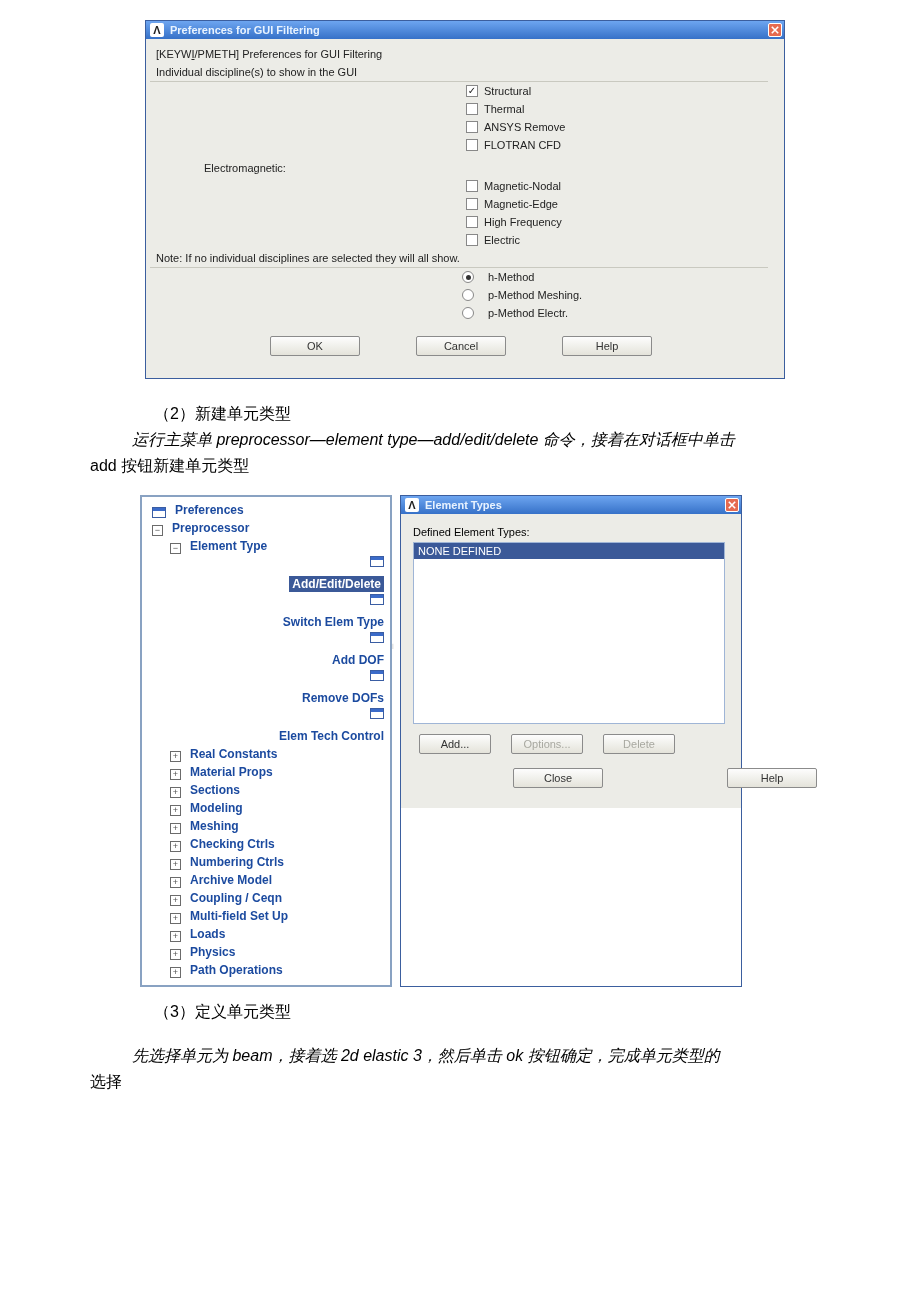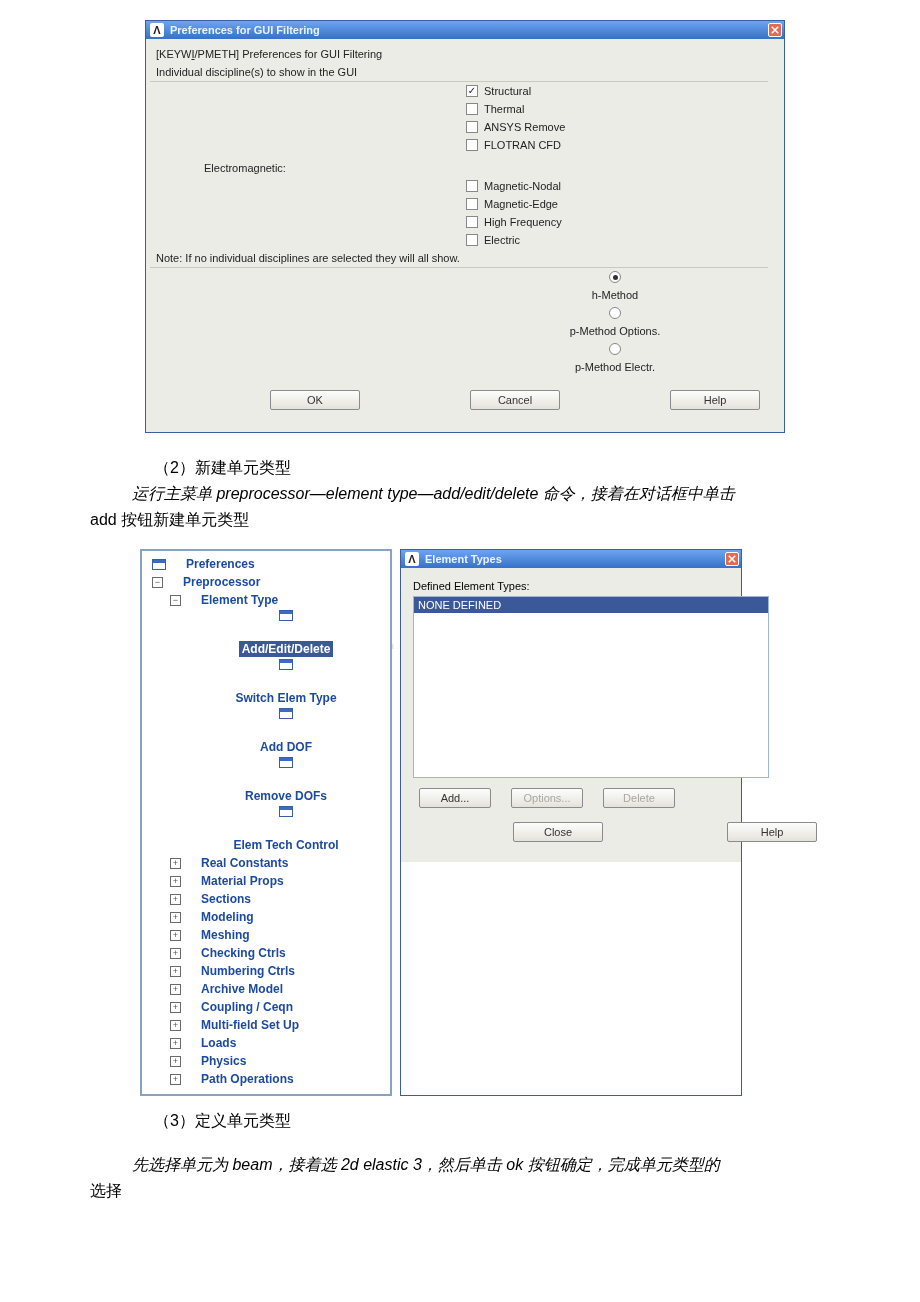--- a/index.html
+++ b/index.html
@@ -84,38 +84,37 @@
   .chk-row {
     padding: 3px 0 3px 316px;
     display: flex;
     align-items: center;
     gap: 6px;
   }
   .radio-row {
     padding: 3px 0 3px 312px;
     display: flex;
     align-items: center;
-    gap: 6px;
-    flex-direction: column;
+    gap: 14px;
   }
   .chk, .rad {
     width: 12px; height: 12px;
     border: 1px solid #888;
     background: #fff;
     display: inline-flex;
     align-items: center;
     justify-content: center;
     font-size: 10px;
     line-height: 1;
   }
   .rad { border-radius: 50%; }
   .rad .dot { width: 5px; height: 5px; border-radius: 50%; background: #333; }
   .btn-row {
     display: flex;
-    gap: 110px;
+    gap: 56px;
     padding: 14px 16px 18px 120px;
   }
   .btn-row2 {
     display: flex;
     padding: 10px 16px 14px 100px;
     gap: 124px;
   }
   .win-btn {
     min-width: 90px;
     height: 20px;
@@ -155,22 +154,22 @@
     border: 2px solid #89a2c2;
     background: #fff;
     font-family: Arial, sans-serif;
     font-size: 12px;
     color: #1b4a9f;
     font-weight: bold;
     padding: 4px 4px 6px 4px;
   }
   .tnode {
     display: flex;
-    align-items: center;
-    gap: 20px;
+    align-items: flex-end;
+    gap: 9px;
     padding: 1px 2px;
     line-height: 16px;
   }
   .plusminus {
     width: 11px; height: 11px;
     border: 1px solid #6b6b6b;
     font-size: 9px;
     line-height: 9px;
     text-align: center;
     color: #555;
@@ -205,21 +204,21 @@
     border: 1px solid #3b5e9e;
   }
   .dlg-et-body {
     background: #ecece7;
     padding: 12px 14px 6px 12px;
     font-family: Arial, sans-serif;
     font-size: 11px;
   }
   .deflist-label { margin-bottom: 4px; }
   .listbox {
-    width: 356px;
+    width: 312px;
     height: 182px;
     border: 1px solid #9fb5d6;
     background: #fff;
     font-size: 11px;
   }
   .listbox .selitem {
     background: #3b5998;
     color: #fff;
     padding: 2px 4px;
   }
@@ -292,21 +291,21 @@
     <div class="row" style="border-bottom:1px solid #c9c9c0;">Note: If no individual disciplines are selected they will all show.</div>
 
     <div class="radio-row">
       <span class="rad">
           <span class="dot"></span>
         </span>
       <span>h-Method</span>
     </div>
     <div class="radio-row">
       <span class="rad"></span>
-      <span>p-Method Options.</span>
+      <span>p-Method Meshing.</span>
     </div>
     <div class="radio-row">
       <span class="rad"></span>
       <span>p-Method Electr.</span>
     </div>
 
     <div class="btn-row">
       <div class="win-btn">OK</div>
       <div class="win-btn">Cancel</div>
       <div class="win-btn">Help</div>

